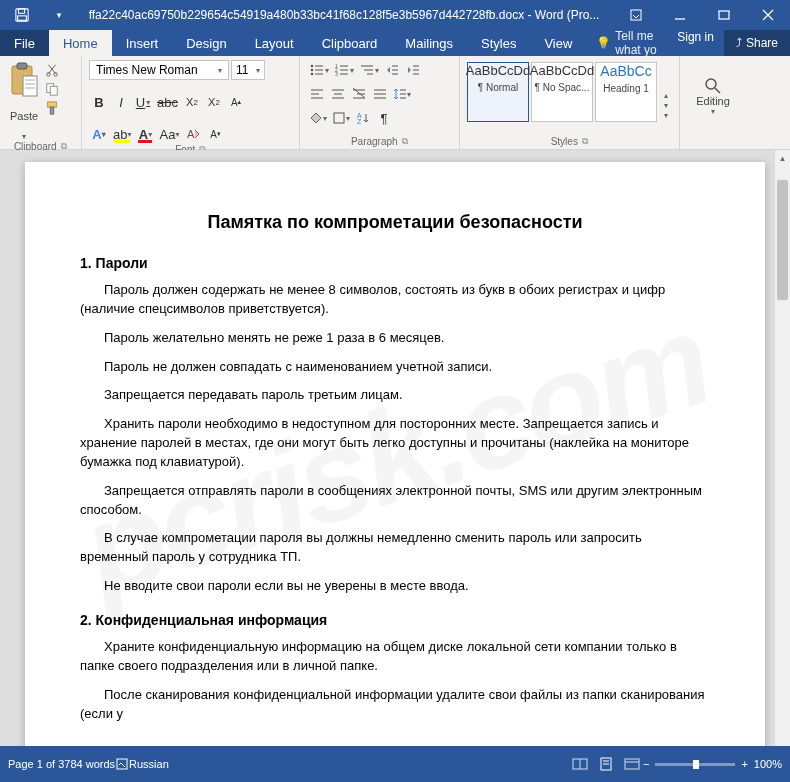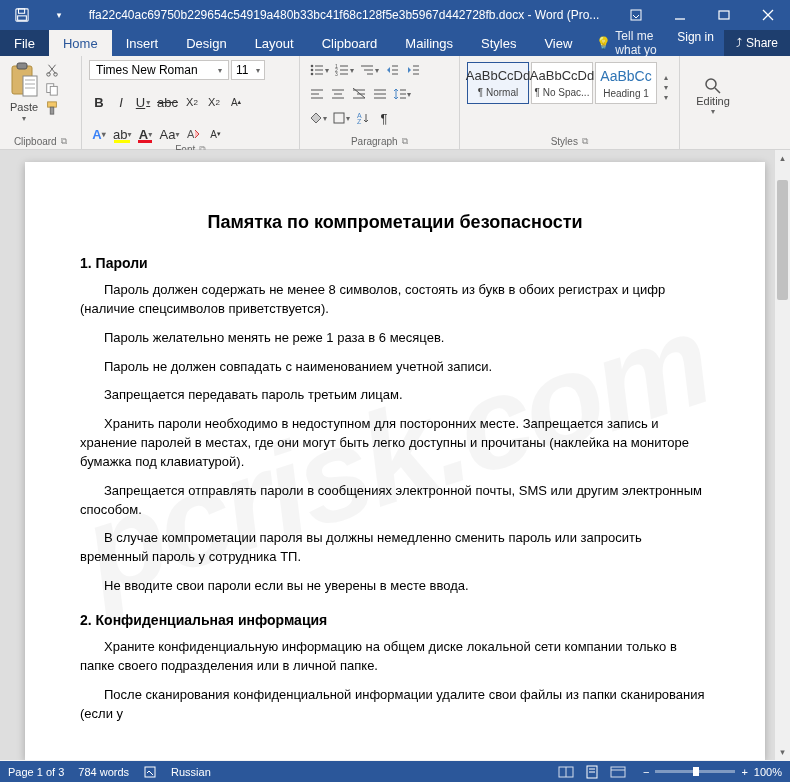--- a/index.html
+++ b/index.html
@@ -25,21 +25,21 @@
 .tabbar .share { background: #1e3e6e; padding: 0 12px; display: flex; align-items: center; gap: 4px; font-size: 12px; }
 
 
 .ribbon { height: 94px; background: #f3f2f1; border-bottom: 1px solid #d4d4d4; display: flex; }
 .group { border-right: 1px solid #d4d4d4; padding: 4px 7px 0 7px; display: flex; flex-direction: column; }
 .group-body { flex: 1; display: flex; align-items: flex-start; }
 .group-label { height: 16px; font-size: 10px; color: #666; text-align: center; display:flex; align-items:center; justify-content:center; gap:4px;}
 .group-label .launcher { font-size: 9px; color:#888;}
 
 
-.clip-col { display: flex; flex-direction: column; align-items: center; gap: 1px; }
+.clip-col { display: flex; flex-direction: column; align-items: center; gap: 10px; }
 .clip-col .paste-icon { width: 34px; height: 40px; display: flex; align-items: center; justify-content: center;}
 .clip-col .paste-label { font-size: 11px; color: #444; }
 .clip-small { display: flex; flex-direction: column; gap: 3px; margin-left: 4px; padding-top:2px;}
 .clip-small .smbtn svg { width: 14px; height: 16px; }
 
 
 .font-rows { display: flex; flex-direction: column; gap: 12px; }
 .font-row { display: flex; gap: 2px; align-items: center; }
 .fontname { width: 140px; height: 20px; border: 1px solid #c8c6c4; background: #fff; font-size: 12px; padding: 0 6px; display:flex; align-items:center; justify-content:space-between;}
 .fontsize { width: 34px; height: 20px; border: 1px solid #c8c6c4; background: #fff; font-size: 12px; padding: 0 4px; display:flex; align-items:center; justify-content:space-between;}
@@ -52,21 +52,21 @@
 .sub { font-size: 11px;}
 .colorbar { position:relative;}
 .colorbar .bar{ position:absolute; bottom:1px; left:3px; right:3px; height:3px;}
 
 
 .para-rows { display:flex; flex-direction:column; gap:4px;}
 .para-row { display:flex; gap:1px; align-items:center;}
 
 
 .styles-body { display:flex; gap:2px; padding-top:2px;}
-.style-card { width:62px; height:42px; border:1px solid #c8c6c4; background:#fff; display:flex; flex-direction:column; align-items:center; justify-content:center; font-size:10px; color:#444; cursor:pointer;}
+.style-card { width:62px; height:60px; border:1px solid #c8c6c4; background:#fff; display:flex; flex-direction:column; align-items:center; font-size:10px; color:#444; cursor:pointer;}
 .style-card.active{ border:1px solid #2b579a; background:#eef3fb;}
 .style-card .preview{ font-size:13px; color:#333; margin-bottom:4px;}
 .style-card.h1 .preview{ color:#2e74b5; font-size:14px;}
 .styles-more{ width:14px; display:flex; flex-direction:column; justify-content:flex-end; align-items:center; gap:1px; padding-bottom:2px; font-size:8px; color:#666;}
 
 
 .editing-body{ display:flex; flex-direction:column; align-items:center; justify-content:center; width:52px;}
 
 
 .docarea { position: absolute; top: 150px; bottom: 22px; left: 0; right: 0; background: #dedede; overflow: hidden; display:flex; justify-content:center;}
@@ -77,21 +77,21 @@
 .scrollbar-v{ position:absolute; right:0; top:0; bottom:0; width:16px; background:#f0f0f0; border-left:1px solid #ddd;}
 .scroll-thumb{ position:absolute; top:30px; left:2px; right:2px; height:120px; background:#c1c1c1; border-radius:2px;}
 .scrollbar-v .arr{ position:absolute; left:0; right:0; height:16px; display:flex; align-items:center; justify-content:center; font-size:9px; color:#666;}
 .scrollbar-v .arr.up{ top:0;}
 .scrollbar-v .arr.dn{ bottom:0;}
 
 
 .watermark{ position:absolute; left:50%; top:50%; transform:translate(-50%,-50%) rotate(-18deg); font-size:130px; font-weight:bold; color:rgba(0,0,0,0.04); font-family:Arial,sans-serif; pointer-events:none; white-space:nowrap; letter-spacing:-4px; font-style:italic;}
 
 
-.statusbar { position: absolute; bottom: 0; left: 0; right: 0; height: 21px; background: #2b579a; color: #fff; font-size: 11px; display: flex; align-items: center; padding: 0 8px; gap: 14px; }
+.statusbar { position: absolute; bottom: 0; left: 0; right: 0; height: 36px; background: #2b579a; color: #fff; font-size: 11px; display: flex; align-items: center; padding: 0 8px; }
 .statusbar .sitem { cursor:pointer;}
 .statusbar .flex { flex: 1; }
 .statusbar .viewbtns { display:flex; gap:4px; align-items:center;}
 .statusbar .vb{ width:22px; height:16px; display:flex; align-items:center; justify-content:center; opacity:.8;}
 .statusbar .zoom { display:flex; align-items:center; gap:6px;}
 .statusbar .zslider{ width:80px; height:3px; background:rgba(255,255,255,.4); position:relative;}
 .statusbar .zslider .zknob{ position:absolute; top:-3px; left:38px; width:6px; height:9px; background:#fff;}
 svg { display:block; }
 </style>
 </head>

